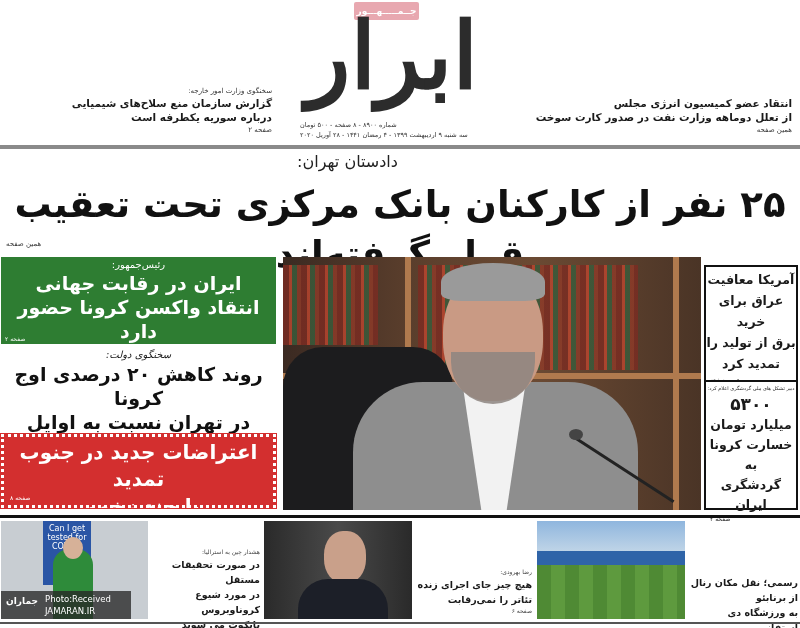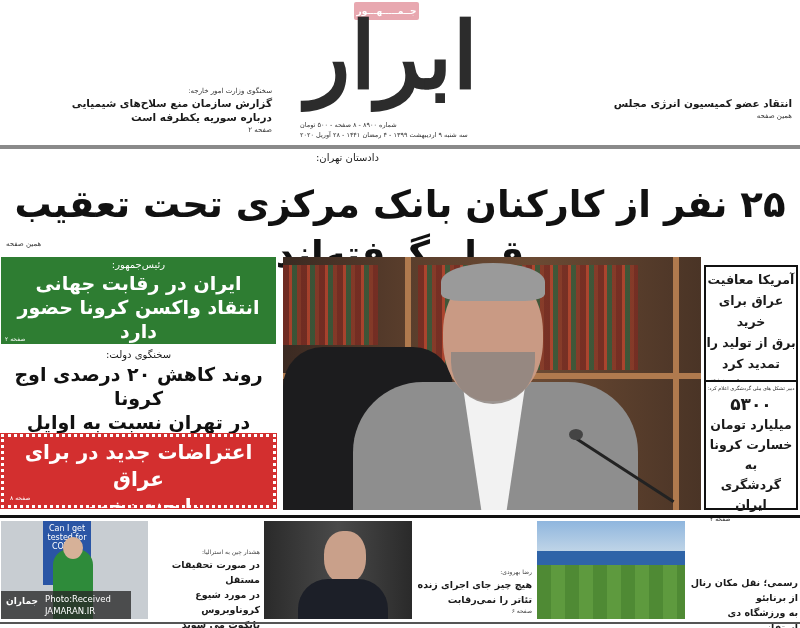--- a/index.html
+++ b/index.html
@@ -17,32 +17,32 @@
   #right-story { right: 8px; top: 96px; }
 
   #logo { left: 292px; top: 0; width: 200px; height: 112px; }
   #logo-tag { position: absolute; left: 62px; top: 2px; width: 65px; height: 18px; background: #e8a8b0; border-radius: 2px; color: #fff; font-size: 9px; font-weight: bold; text-align: center; line-height: 18px; }
   #logo-text { position: absolute; left: 0; top: 0; width: 200px; height: 112px; font-family: "DejaVu Serif", serif; font-weight: bold; font-size: 92px; line-height: 112px; text-align: center; color: #2c2c2c; letter-spacing: 6px; }
   #issue-info { left: 300px; top: 120px; width: 215px; font-size: 6.5px; color: #333; line-height: 10px; text-align: left; }
 
   #top-rule { left: 0; top: 145px; width: 800px; height: 4px; background: #8a8a8a; }
 
   
-  #kicker-main { left: 0; top: 152px; width: 695px; text-align: center; font-size: 10px; color: #222; }
+  #kicker-main { left: 0; top: 152px; width: 695px; text-align: center; font-size: 16px; color: #222; }
   #headline { left: 0; top: 180px; width: 800px; text-align: center; font-family: "DejaVu Sans", sans-serif; font-weight: bold; font-size: 37px; line-height: 50px; color: #111; letter-spacing: -1px; }
   #headline-page { left: 6px; top: 240px; font-size: 7px; color: #333; }
 
   
   #green-box { left: 1px; top: 257px; width: 275px; height: 87px; background: #2e7d32; color: #fff; text-align: center; padding-top: 2px; }
   #green-box .kicker { font-size: 10px; line-height: 12px; }
   #green-box .title { font-size: 19px; font-weight: bold; line-height: 24px; }
   #green-box .pageref { position: absolute; left: 4px; bottom: 2px; font-size: 6px; }
 
   #gov-story { left: 1px; top: 348px; width: 275px; text-align: center; }
-  #gov-story .kicker { font-size: 10px; line-height: 14px; }
+  #gov-story .kicker { font-size: 10px; line-height: 14px; font-style: italic; }
   #gov-story .title { font-size: 19px; font-weight: bold; line-height: 24px; color: #111; }
   #gov-story .pageref { text-align: left; font-size: 6px; padding-left: 6px; color: #333; }
 
   #red-box { left: 1px; top: 434px; width: 275px; height: 74px; background: #d32f2f; color: #fff; text-align: center; border: 3px dotted #fff; outline: 1px solid #d32f2f; padding-top: 2px; }
   #red-box .title { font-size: 20px; font-weight: bold; line-height: 27px; }
   #red-box .pageref { position: absolute; left: 6px; bottom: 4px; font-size: 6px; }
 
   
   #main-photo { left: 283px; top: 257px; width: 418px; height: 253px; overflow: hidden; background: linear-gradient(90deg,#3b2a22 0%,#5a3e2c 30%,#6b4a33 60%,#4a3426 100%); }
   .shelf { position: absolute; height: 6px; background: #b07a4e; }
@@ -111,20 +111,21 @@
     <div id="logo-tag">جــمـــــهـــور</div>
     <div id="logo-text">ابرار</div>
   </div>
   <div id="issue-info" class="abs">
     <div>شماره ۸۹۰۰ - ۸ صفحه - ۵۰۰ تومان</div>
     <div>سه شنبه ۹ اردیبهشت ۱۳۹۹ - ۴ رمضان ۱۴۴۱ - ۲۸ آوریل ۲۰۲۰</div>
   </div>
 
   <div id="right-story" class="abs side-story">
     <div class="title">انتقاد عضو کمیسیون انرژی مجلس</div>
+    <div class="title">از تعلل دوماهه وزارت نفت در صدور کارت سوخت</div>
     <div class="pageref">همین صفحه</div>
   </div>
 </div>
 
 <div id="top-rule" class="abs"></div>
 
 <div id="kicker-main" class="abs">دادستان تهران:</div>
 <div id="headline" class="abs">۲۵ نفر از کارکنان بانک مرکزی تحت تعقیب قرار گرفته‌اند</div>
 <div id="headline-page" class="abs">همین صفحه</div>
 
@@ -136,21 +137,21 @@
 </div>
 
 <div id="gov-story" class="abs">
   <div class="kicker">سخنگوی دولت:</div>
   <div class="title">روند کاهش ۲۰ درصدی اوج کرونا</div>
   <div class="title">در تهران نسبت به اوایل فروردین</div>
   <div class="pageref">صفحه ۲</div>
 </div>
 
 <div id="red-box" class="abs">
-  <div class="title">اعتراضات جدید در برای عراق</div>
+  <div class="title">اعتراضات جدید در جنوب تمدید</div>
   <div class="title">با چند زخمی</div>
   <div class="pageref">صفحه ۸</div>
 </div>
 
 <div id="main-photo" class="abs">
   <div class="books" style="left:0;top:8px;width:95px;height:80px;"></div>
   <div class="books" style="left:135px;top:8px;width:220px;height:105px;"></div>
   <div class="shelf" style="left:0;top:116px;width:418px;"></div>
   <div class="shelf" style="left:122px;top:0;width:6px;height:90px;"></div>
   <div class="shelf" style="left:390px;top:0;width:6px;height:253px;"></div>

